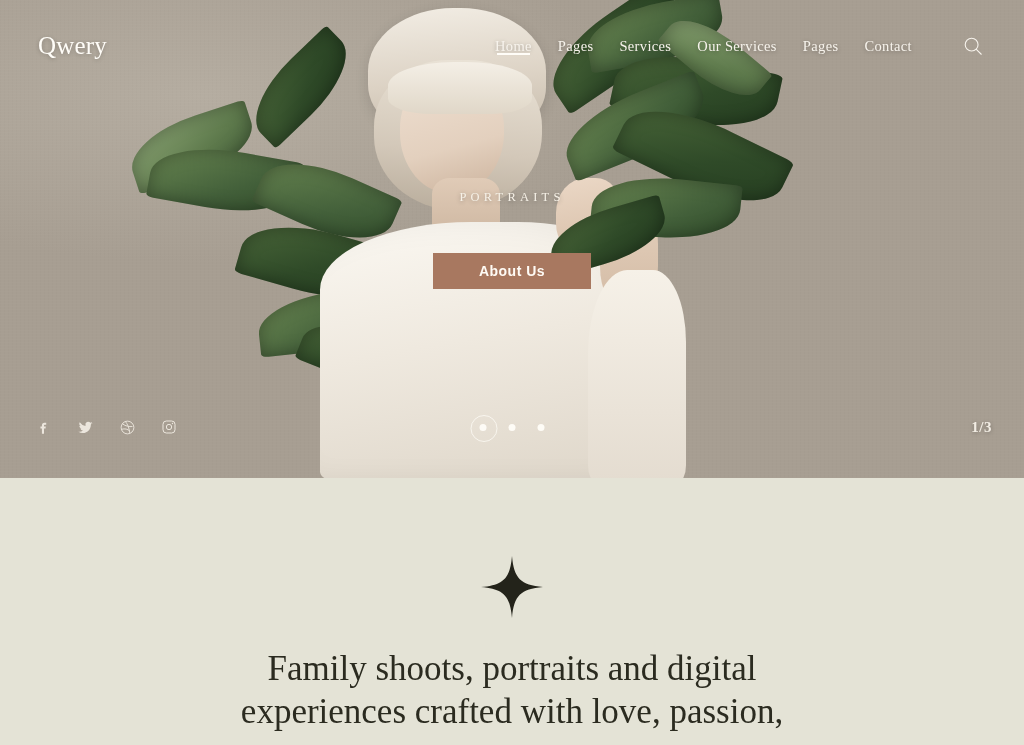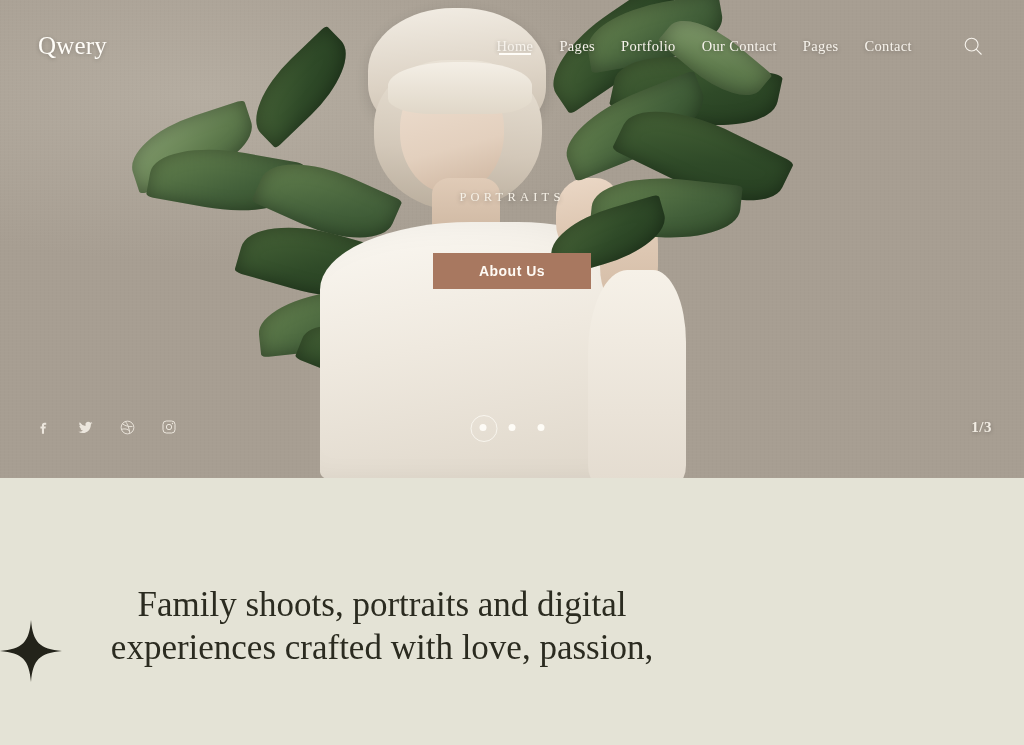--- a/index.html
+++ b/index.html
@@ -167,21 +167,21 @@
   .counter{
     margin-left:auto; color:#F2EDE4; font-size:15px;
     font-family:"Liberation Serif", serif; letter-spacing:.5px;
     text-shadow:0 1px 4px rgba(0,0,0,.25);
     font-weight:bold;
   }
 
   
   .intro{
     position:absolute; left:0; top:478px; width:1024px; height:267px;
-    background:#E4E3D6; display:flex; flex-direction:row; align-items:center;
+    background:#E4E3D6; display:flex; flex-direction:column; align-items:center;
   }
   .sparkle{ margin-top:78px; width:62px; height:62px; }
   .intro-text{
     margin-top:30px; width:640px; text-align:center;
     color:#2B2B20; font-size:35px; line-height:1.22;
     font-family:"Liberation Serif", serif; font-weight:400;
   }
 </style>
 </head>
 <body>
@@ -219,22 +219,22 @@
     <div class="leaf" style="left:548px;top:210px;width:120px;height:52px;transform:rotate(-16deg);"></div>
     <div class="leaf pale" style="left:660px;top:34px;width:110px;height:48px;transform:rotate(40deg);"></div>
   </div>
 
   <header class="site-header">
     <div class="logo">Qwery</div>
 
     <nav class="nav">
       <a class="nav-item active">Home</a>
       <a class="nav-item">Pages</a>
-      <a class="nav-item">Portfolio</a>
-      <a class="nav-item">Our Contact</a>
+      <a class="nav-item">Services</a>
+      <a class="nav-item">Our Services</a>
       <a class="nav-item">Pages</a>
       <a class="nav-item">Contact</a>
 
       <div class="search-btn">
         <svg width="22" height="22" viewBox="0 0 24 24" fill="none" stroke="#F7F3EC" stroke-width="1.2">
           <circle cx="10.5" cy="10.5" r="7"></circle>
           <line x1="15.6" y1="15.6" x2="21" y2="21" stroke-linecap="round"></line>
         </svg>
       </div>
     </nav>

